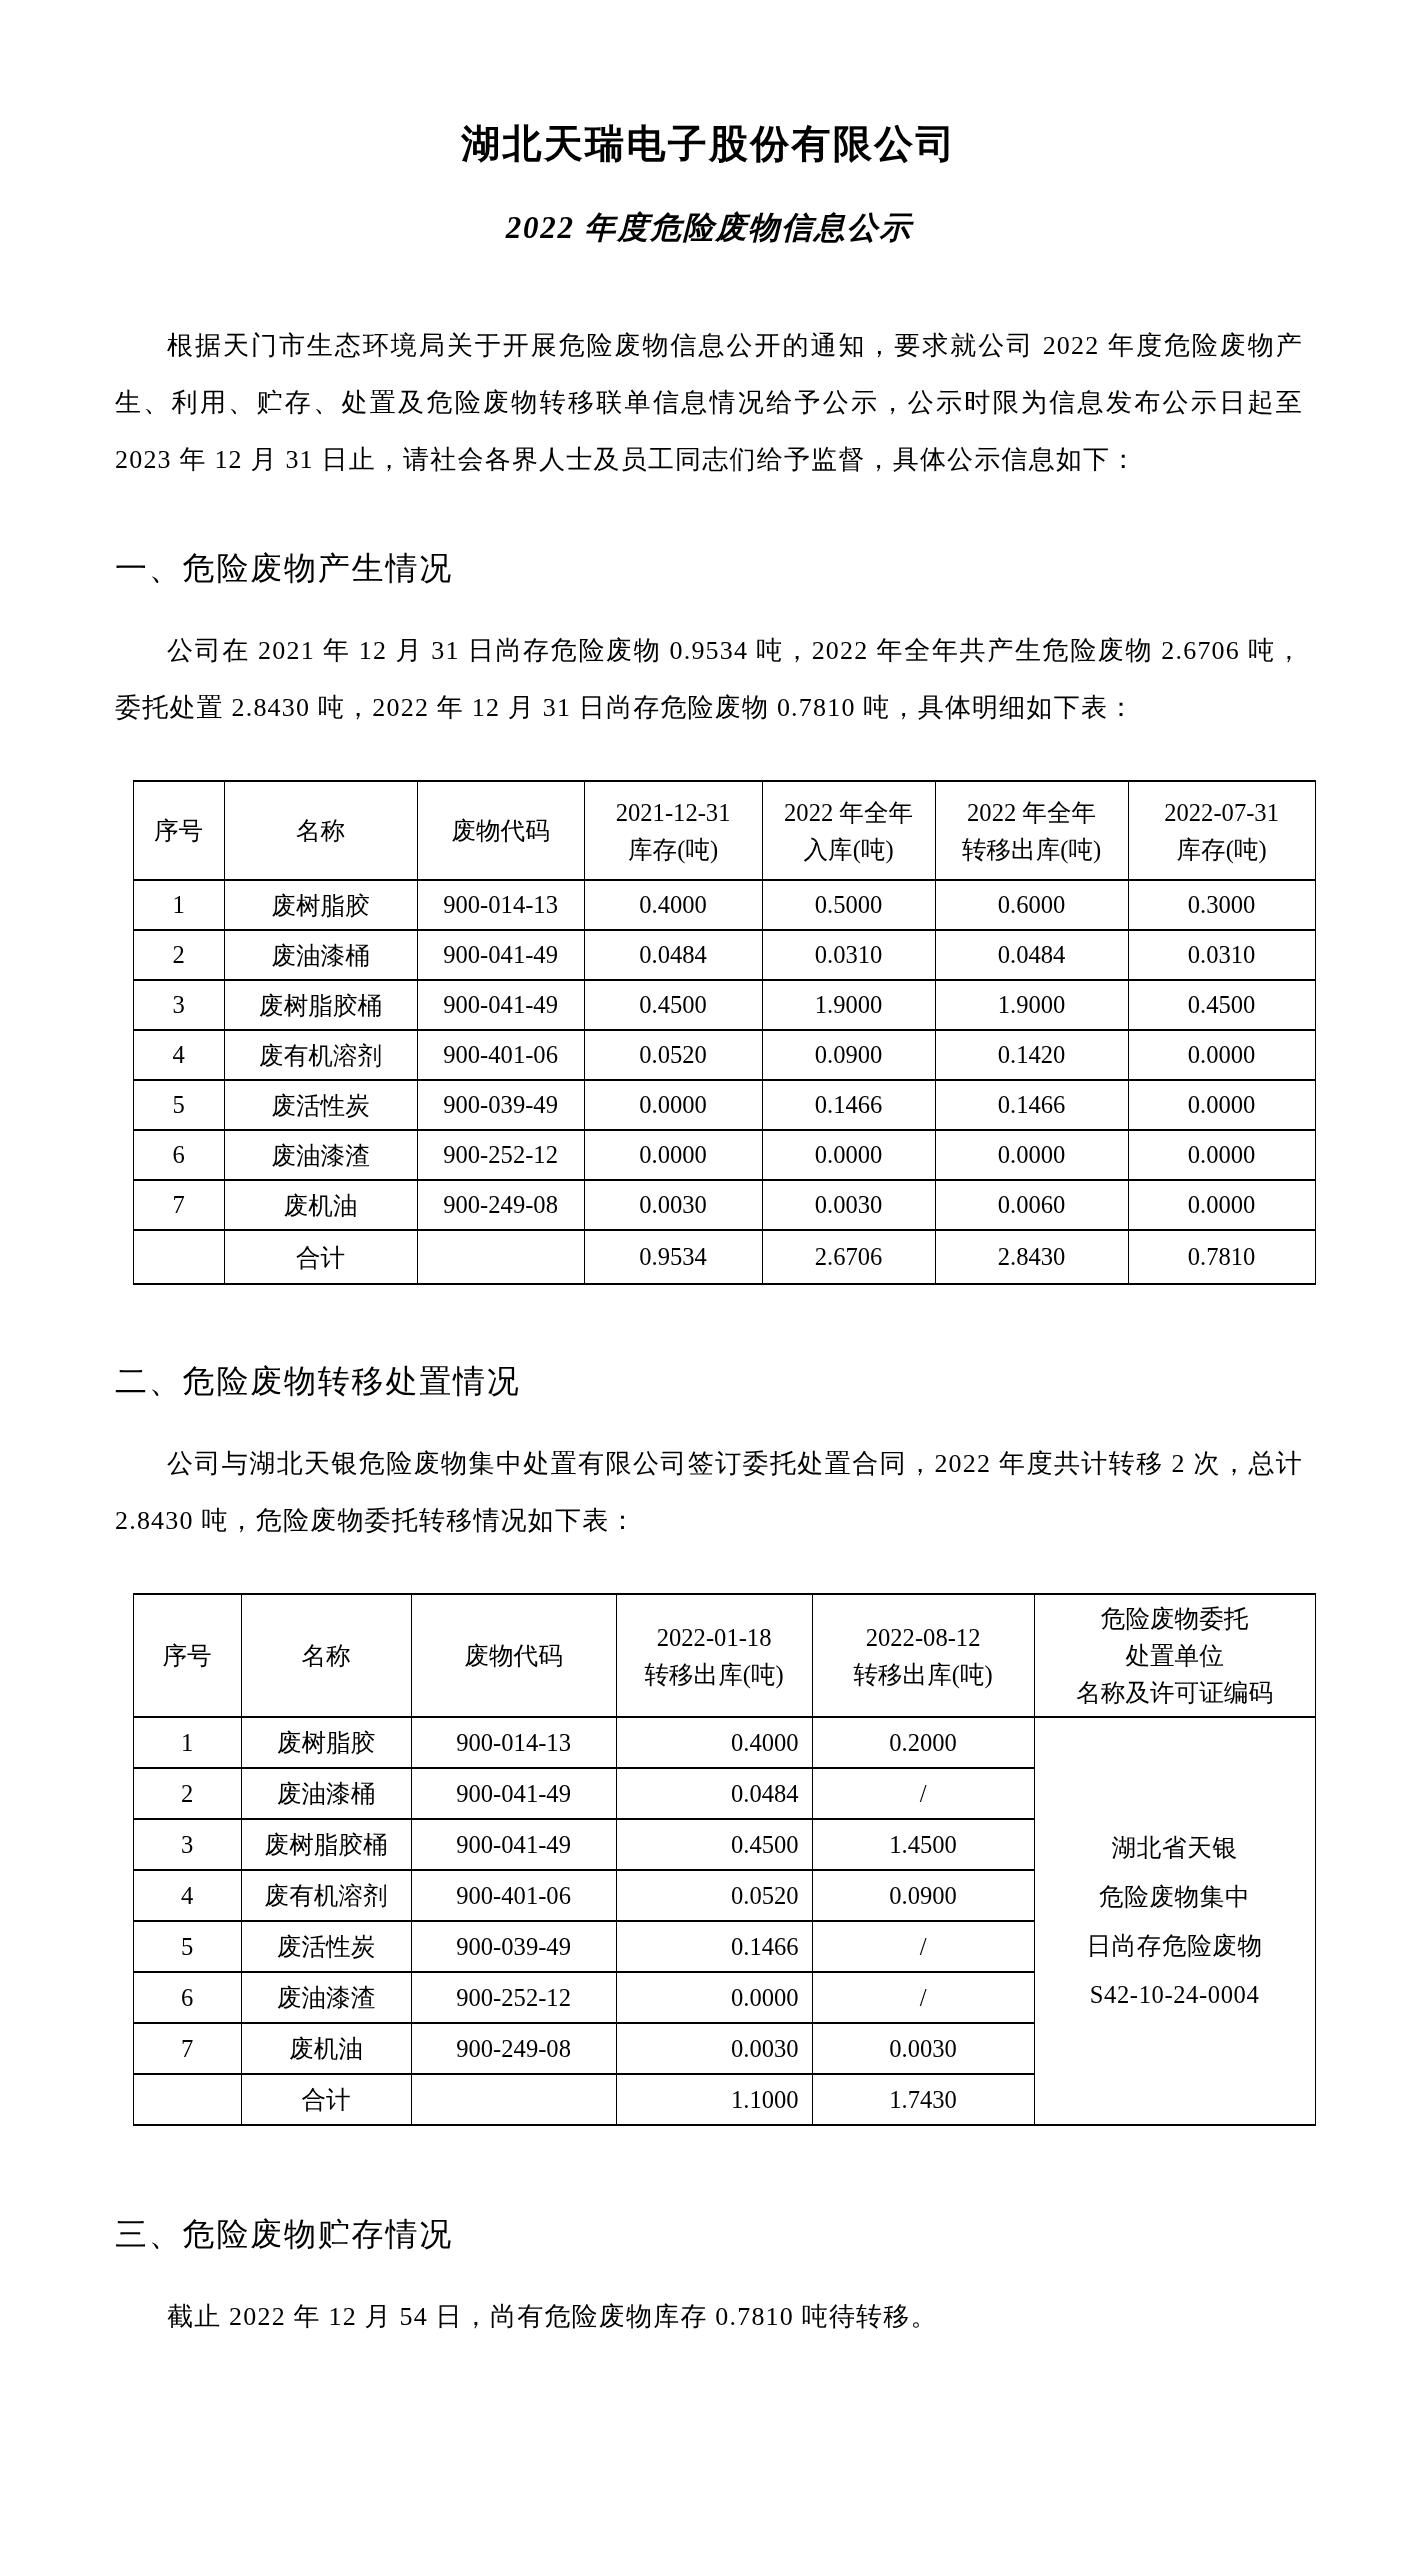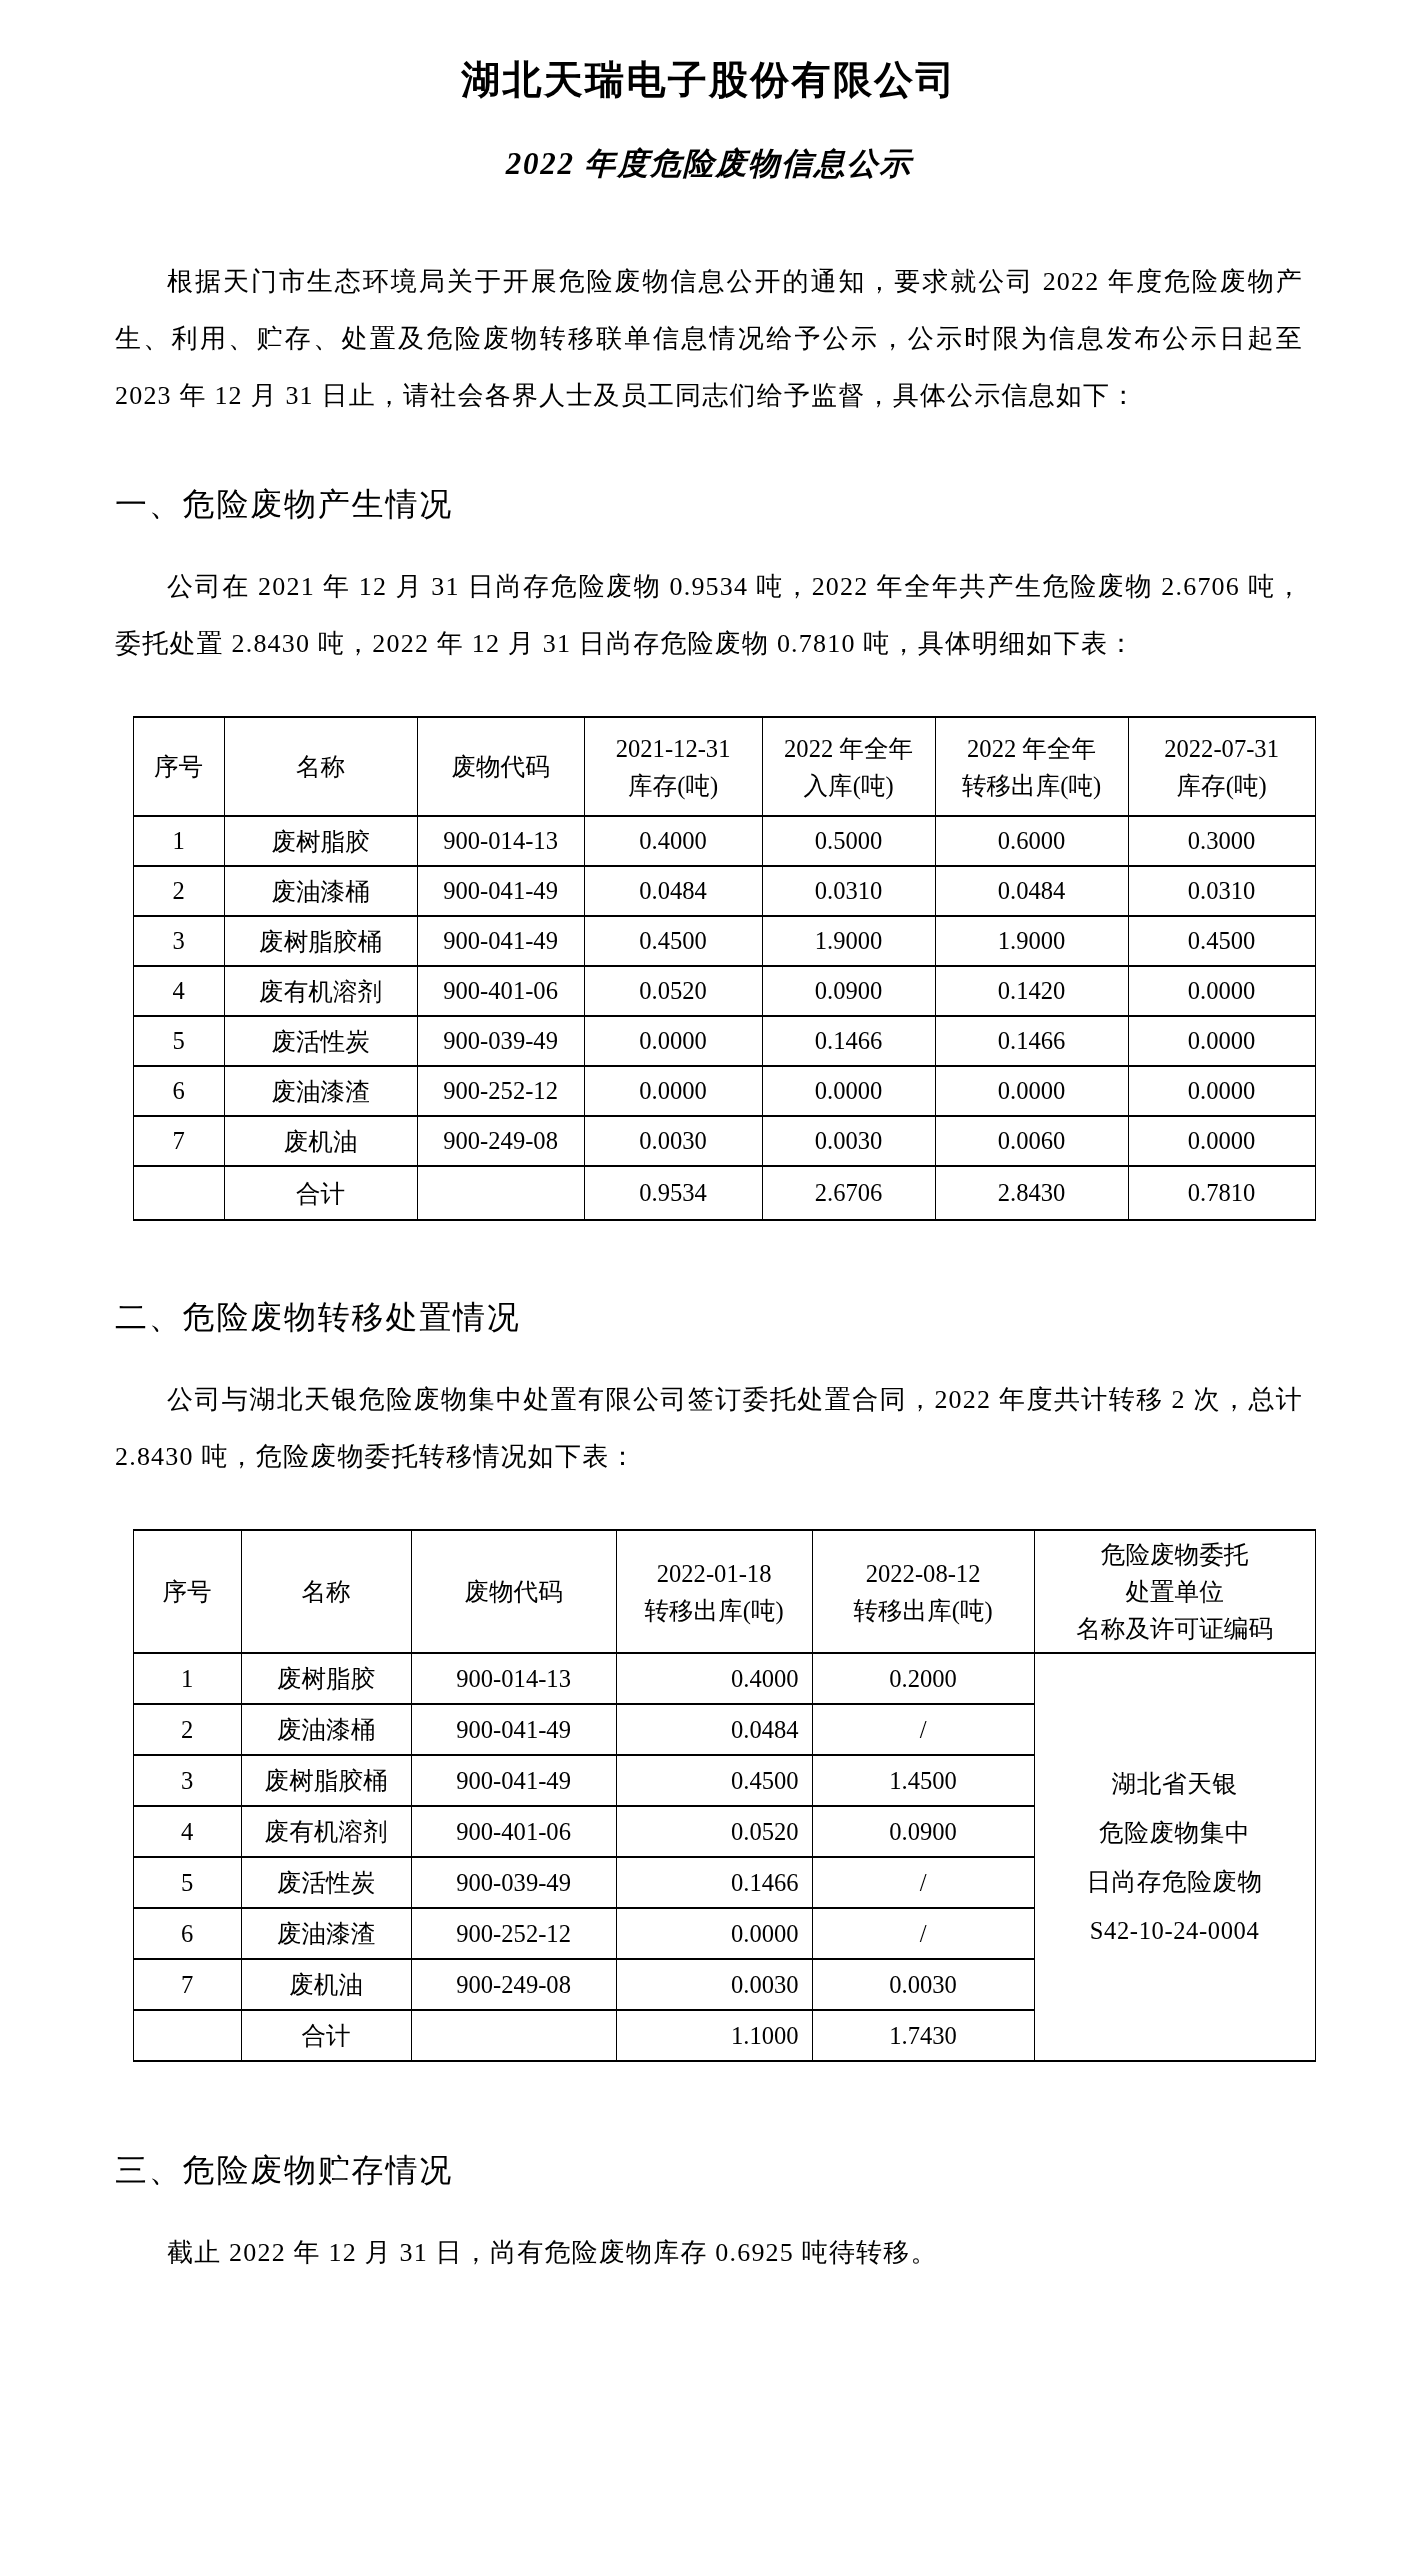--- a/index.html
+++ b/index.html
@@ -11,21 +11,21 @@
     width: 1418px;
     height: 2576px;
     color: #000000;
     font-family: "Liberation Serif", "DejaVu Serif", serif;
     overflow: hidden;
   }
   .page {
     box-sizing: border-box;
     width: 1418px;
     height: 2576px;
-    padding: 56px 115px 0 115px;
+    padding: 120px 115px 0 115px;
   }
   .doc-title {
     margin: 0;
     font-size: 39px;
     font-weight: bold;
     line-height: 1.25;
     text-align: center;
     letter-spacing: 2.3px;
   }
   .doc-subtitle {
@@ -315,18 +315,18 @@
       <td></td>
       <td>合计</td>
       <td></td>
       <td class="num-right">1.1000</td>
       <td>1.7430</td>
     </tr>
   </tbody>
     </table>
 
   <h3 class="section-heading" style="margin-top:88px">三、危险废物贮存情况</h3>
-  <p class="para section-para">截止 2022 年 12 月 31 日，尚有危险废物库存 0.6925 吨待转移。</p>
+  <p class="para section-para">截止 2022 年 12 月 54 日，尚有危险废物库存 0.7810 吨待转移。</p>
 
   <div class="spacer-bottom"></div>
 
 </div>
 
 
 </body></html>

